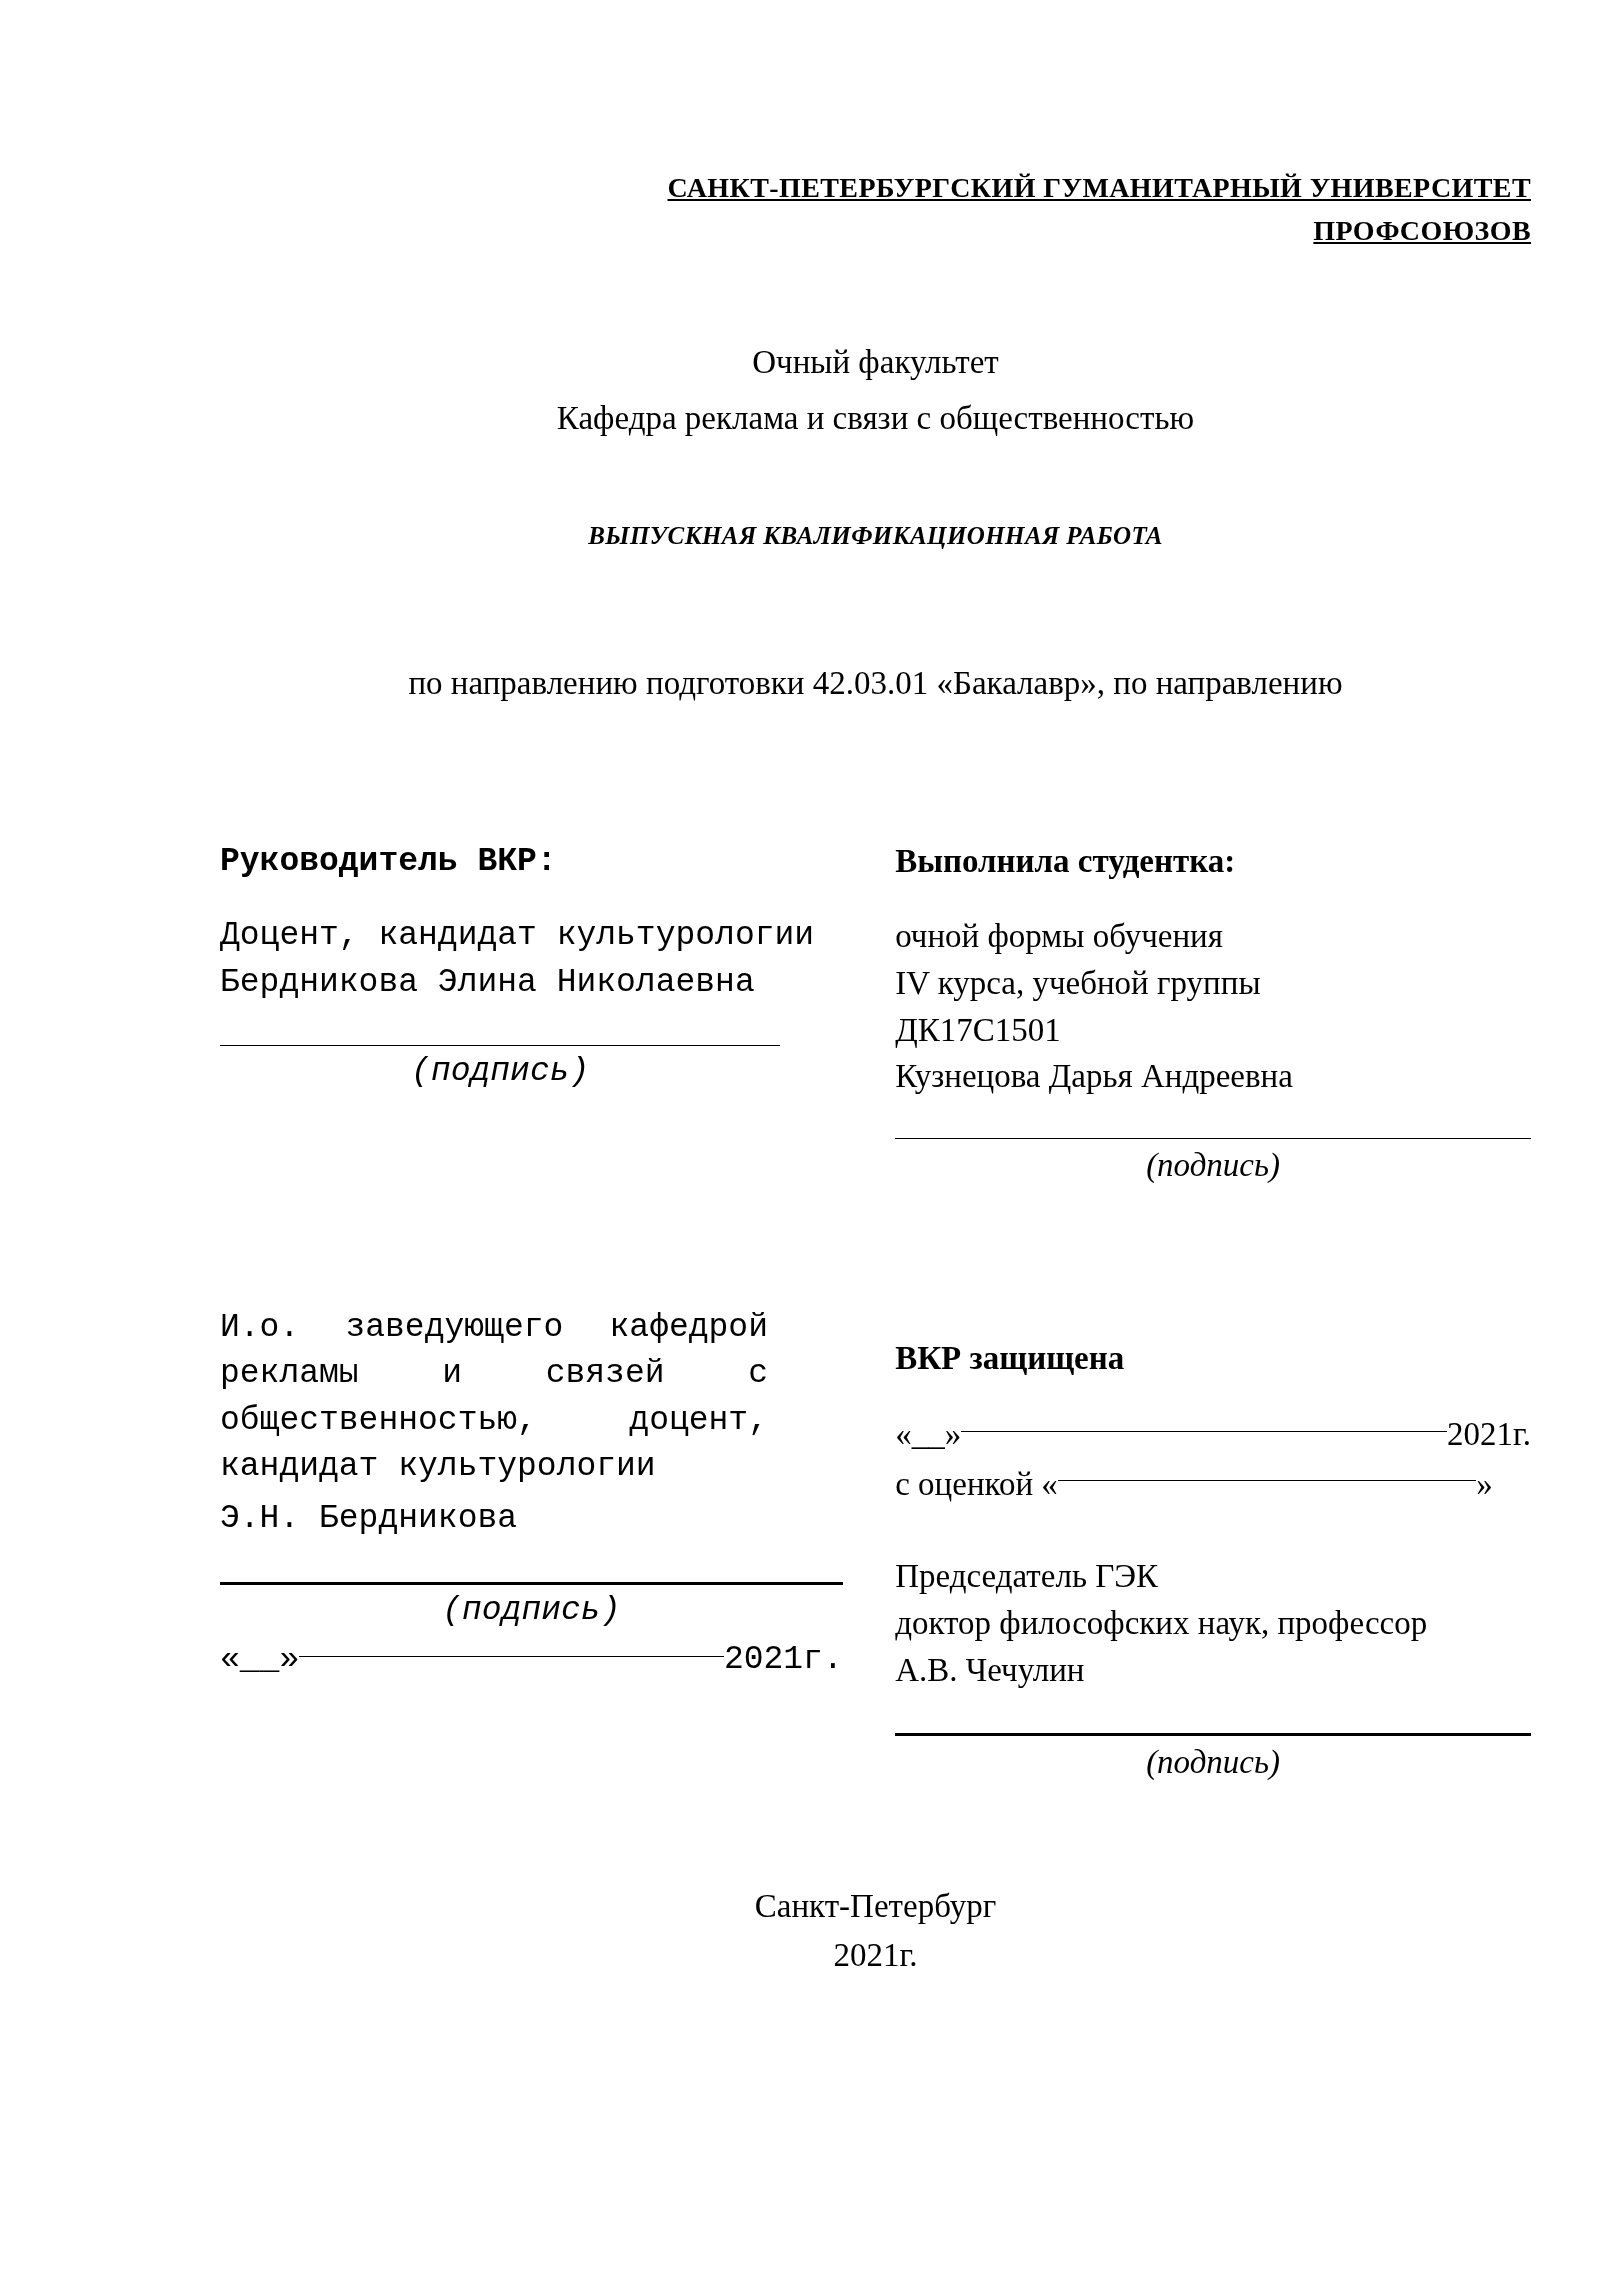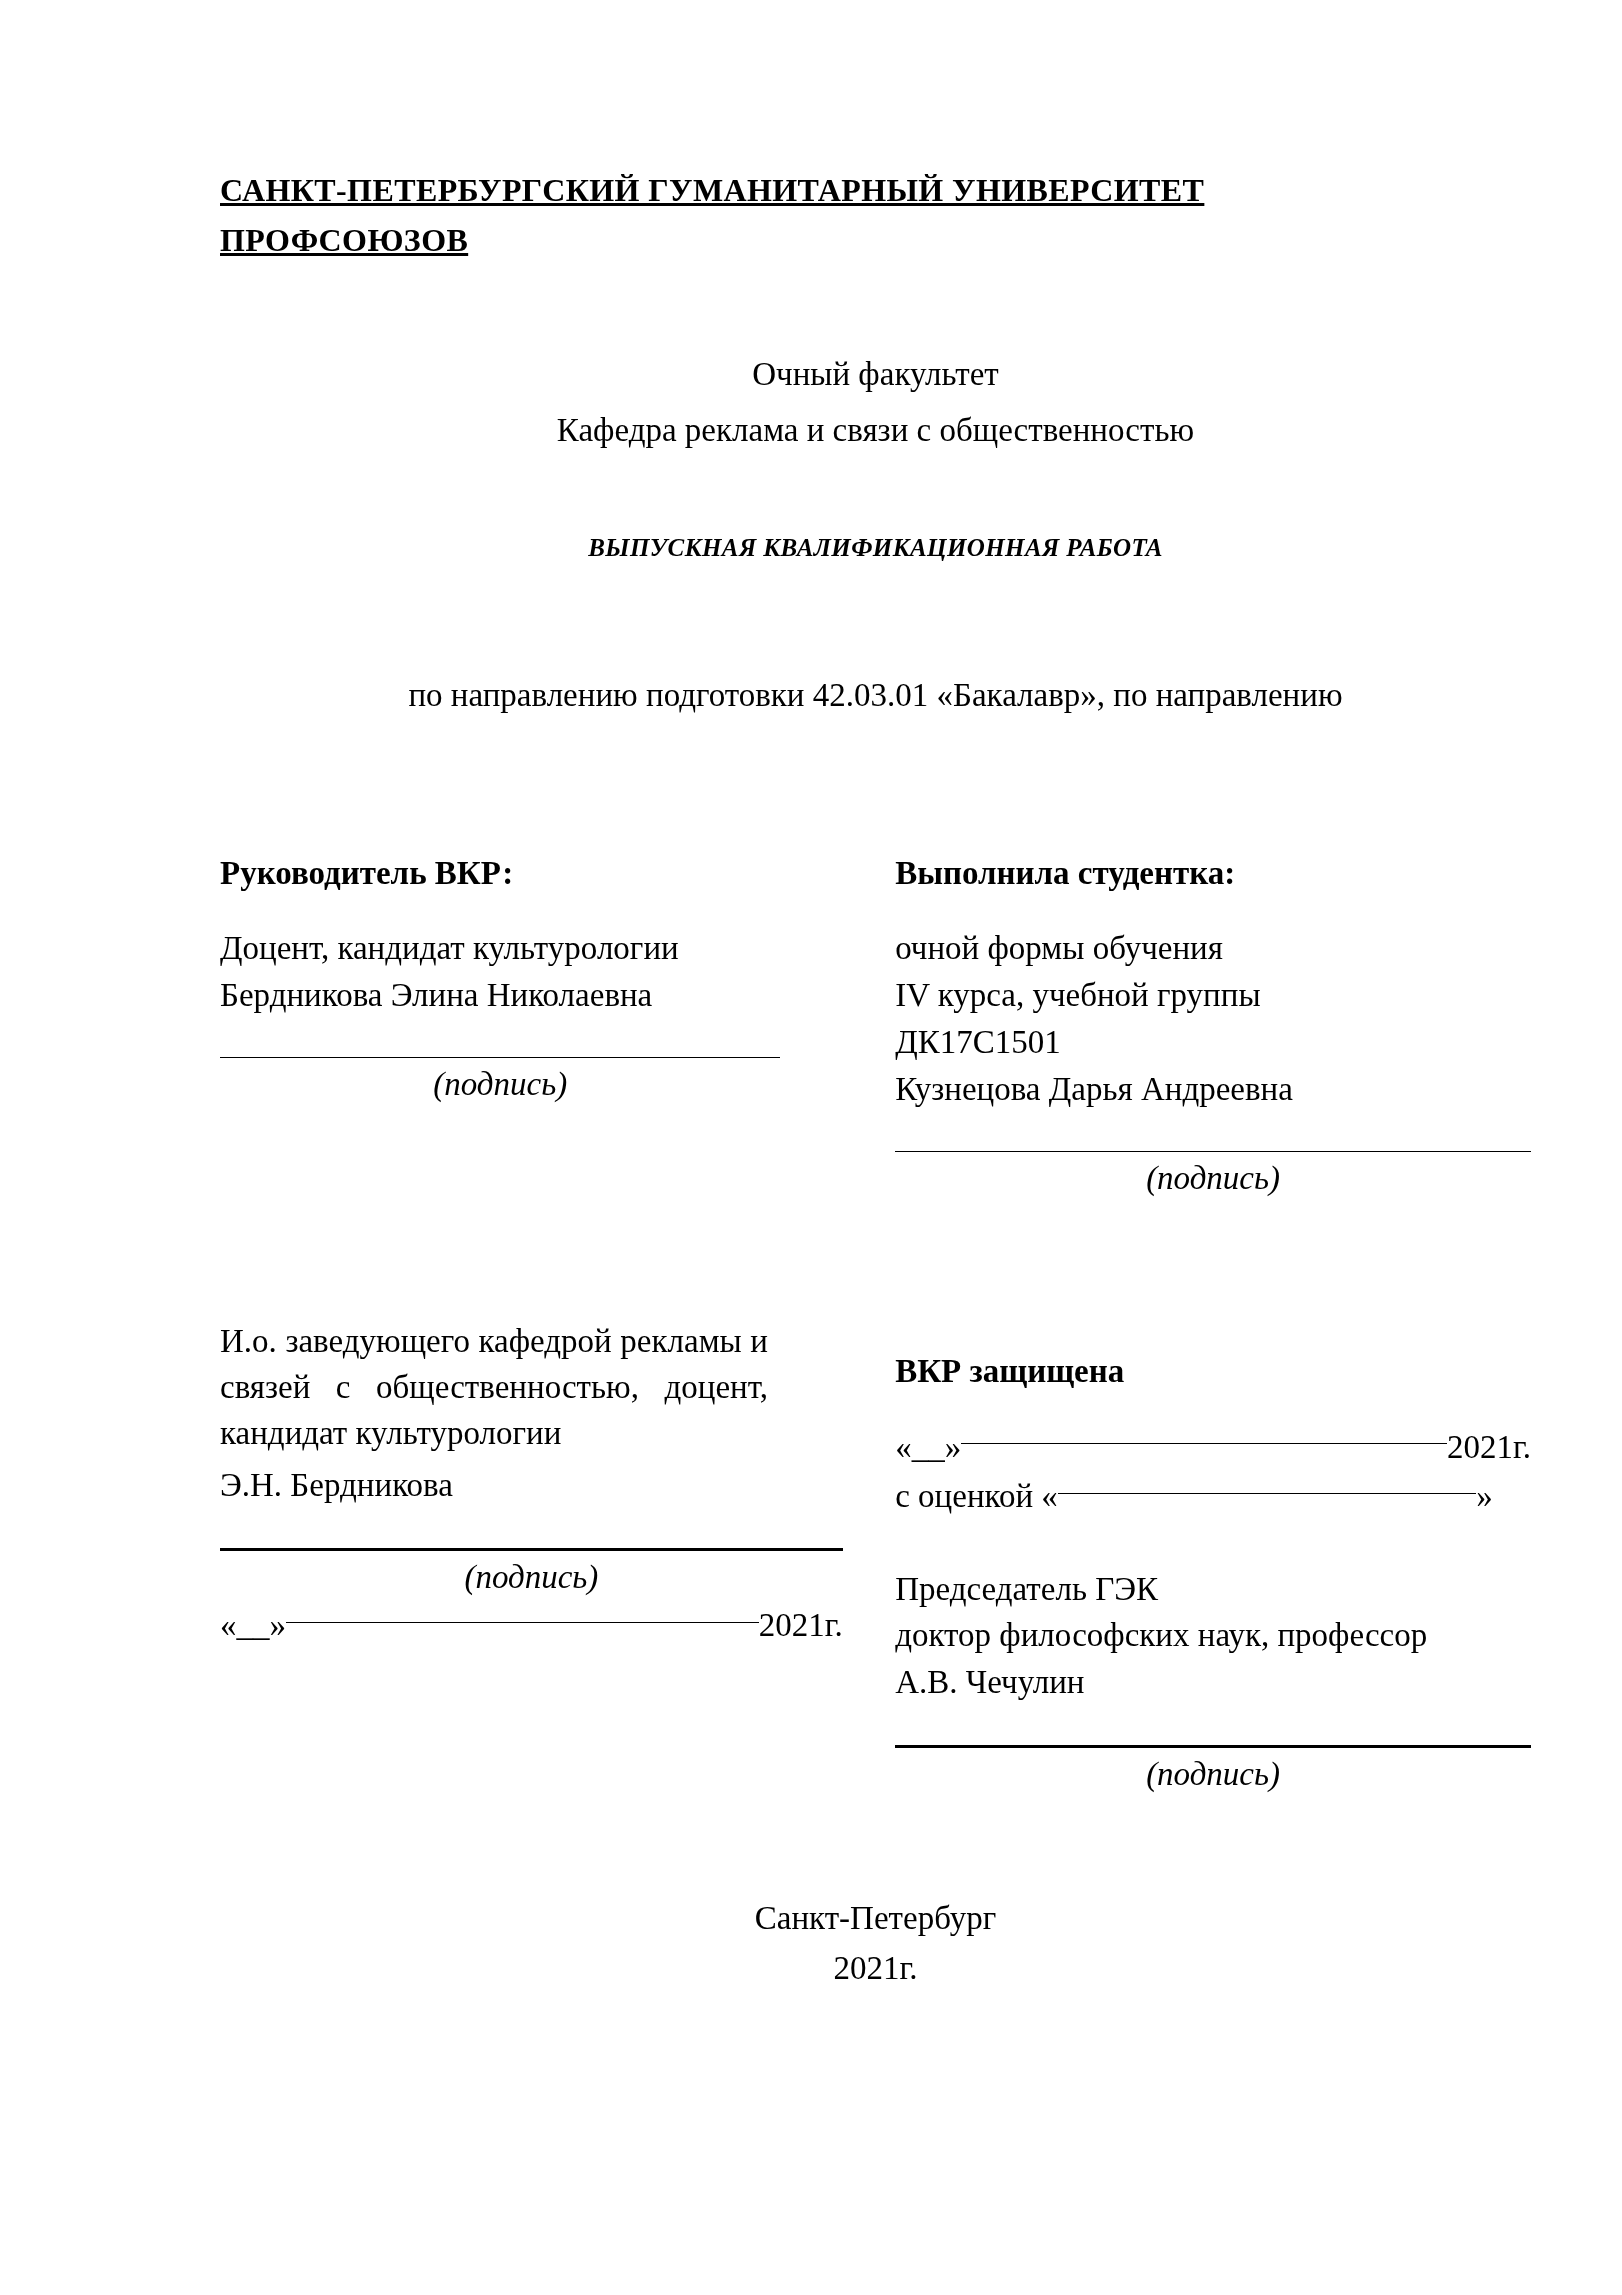--- a/index.html
+++ b/index.html
@@ -12,44 +12,44 @@
     background:#ffffff;
     color:#000000;
     font-family:"Liberation Serif", serif;
     font-size:33px;
     padding:166px 92px 0 220px;
     overflow:hidden;
   }
   .center { text-align:center; }
   .bold { font-weight:bold; }
   .doc-title {
-    font-size:32px;
+    font-size:28px;
     font-weight:bold;
-    text-align:left;
+    text-align:right;
     text-decoration:underline;
     line-height:1.55;
     letter-spacing:0.4px;
   }
   .faculty { margin-top:91px; }
   .department { margin-top:19px; }
   .work-type {
     margin-top:85px;
     font-size:25px;
     font-weight:bold;
     letter-spacing:0.4px;
     font-style:italic;
   }
   .theme { margin-top:83px; }
   .theme-value { text-decoration:underline; }
   .direction { margin-top:100px; line-height:2; }
 
   .cols { display:flex; justify-content:space-between; }
   .row1 { margin-top:127px; }
   .row2 { margin-top:116px; }
-  .col-l { width:47.5%; }
+  .col-l { width:47.5%;font-family:Liberation Mono, monospace; }
   .col-r { width:48.5%; }
 
   .block-heading { font-weight:bold; margin-bottom:33px; }
   .line { line-height:1.42; }
   .justify { text-align:justify; line-height:1.4; width:88%; }
   .name-line { line-height:1.42; margin-top:6.3px; }
 
   .sig-w90 { width:90%; }
   .sig-thin { border-bottom:1.6px solid #000; height:39px; }
   .sig-caption {

